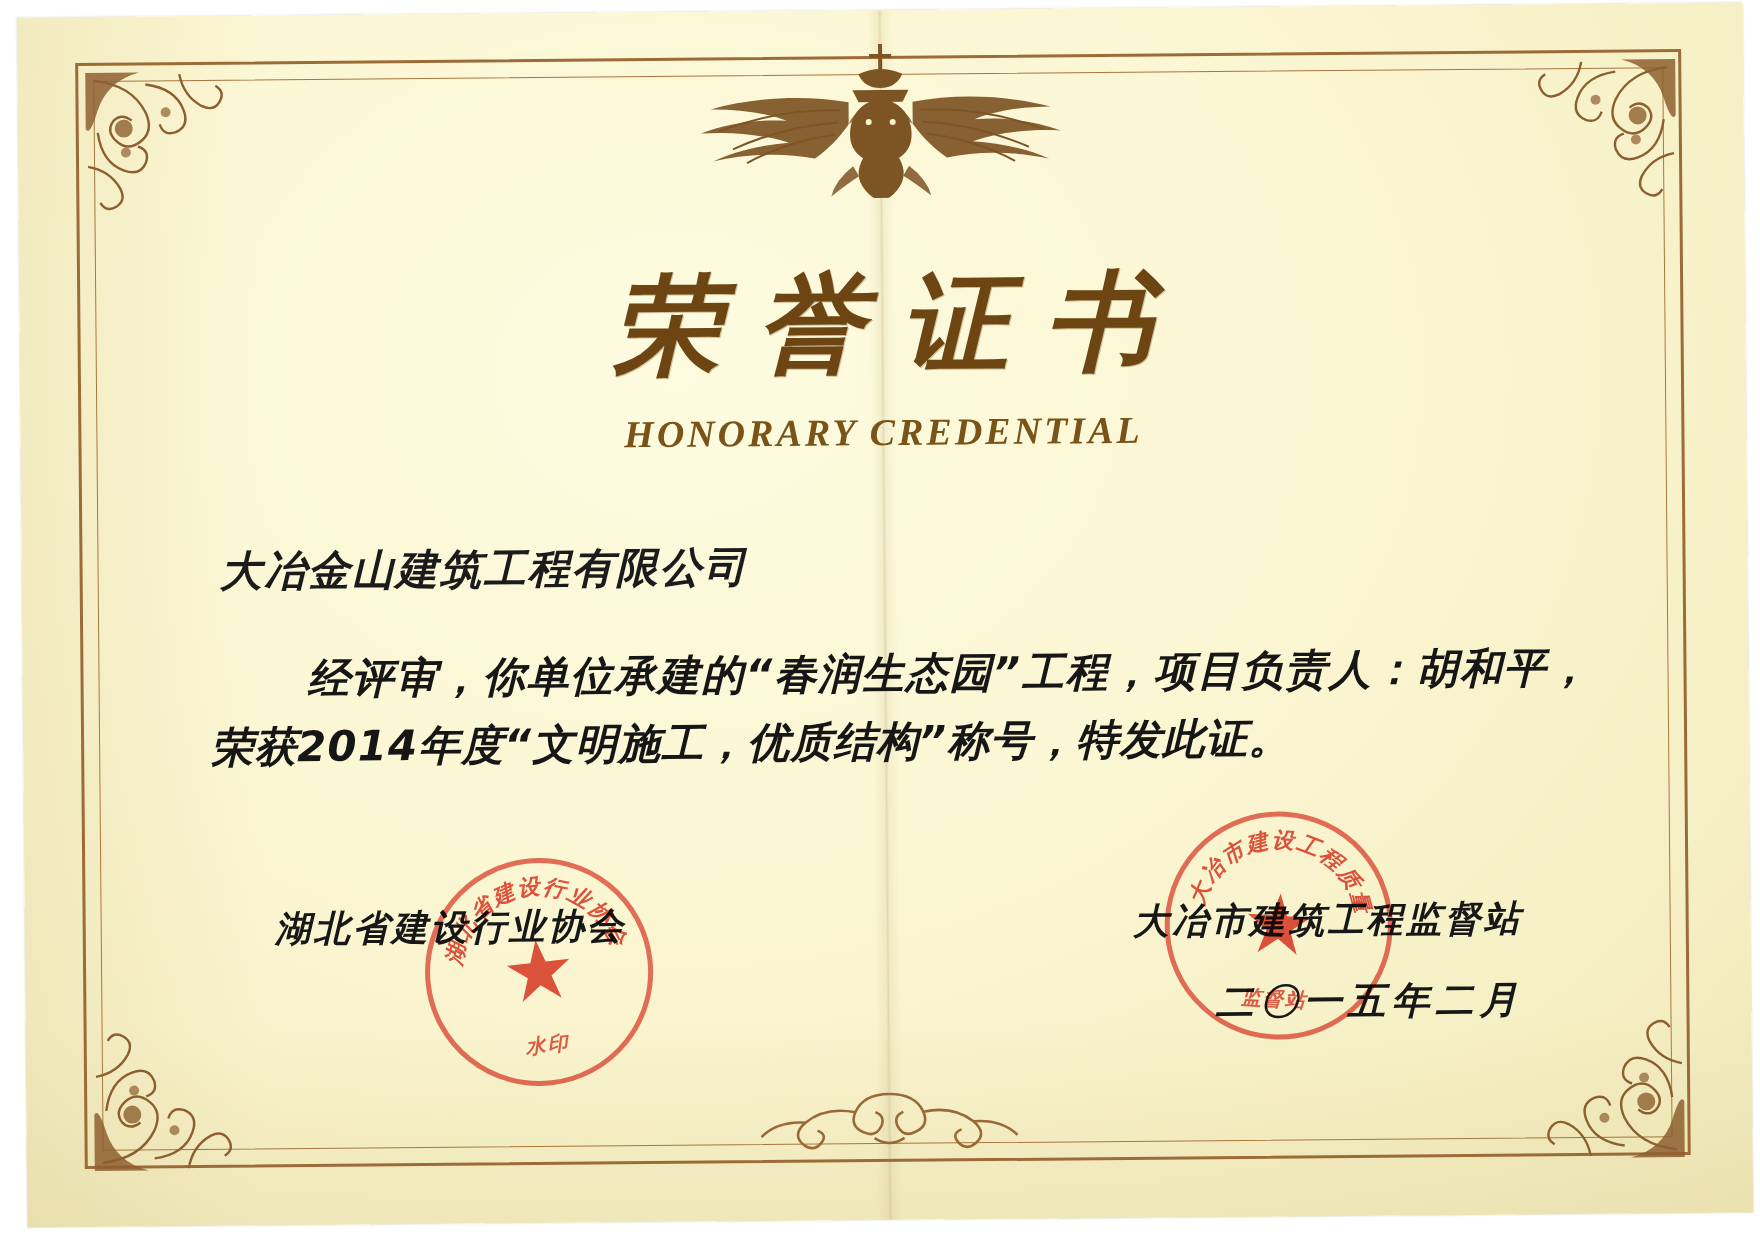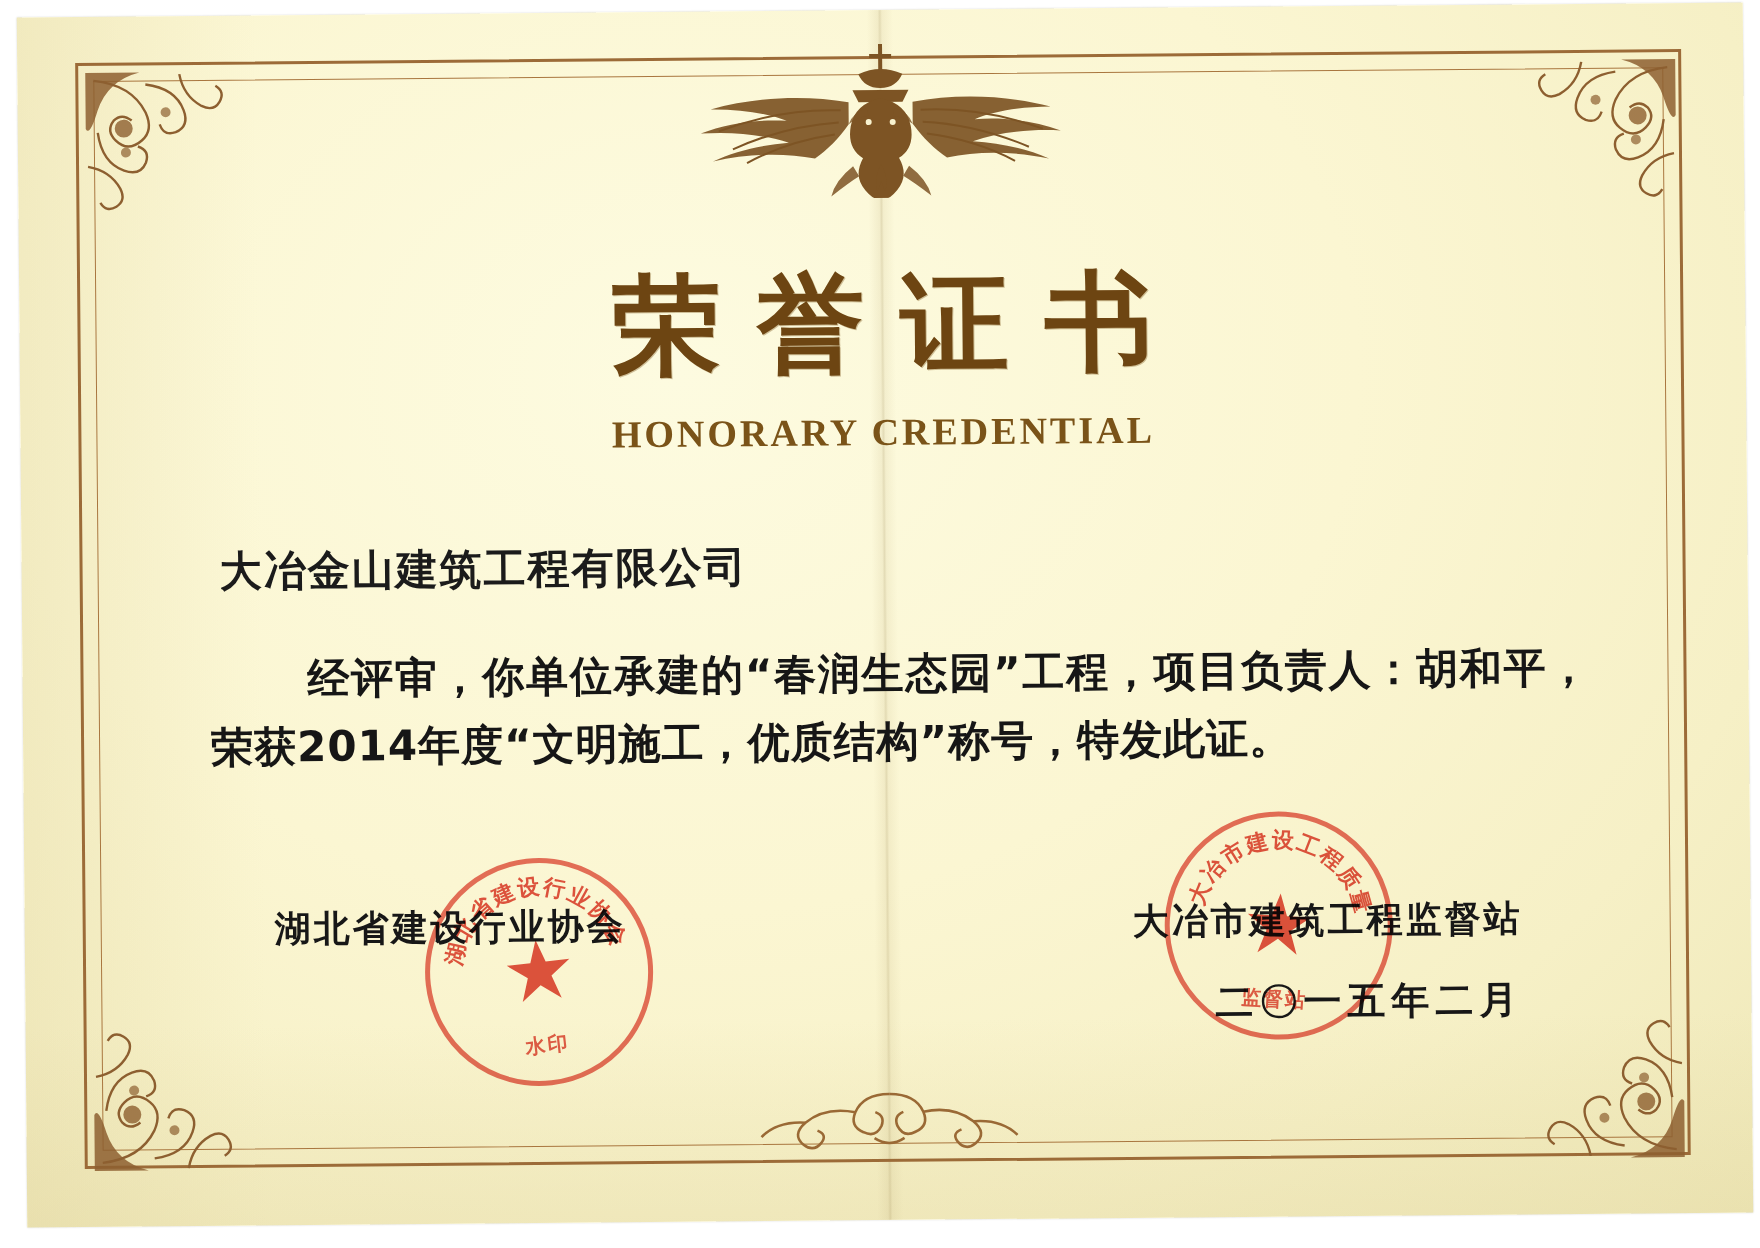--- a/index.html
+++ b/index.html
@@ -15,20 +15,21 @@
     font-family: "Liberation Sans", sans-serif;
   }
 
   
   #scan {
     position: absolute;
     left: 0; top: 0;
     width: 1760px;
     height: 1248px;
     background: #ffffff;
+    font-style: italic;
   }
 
   
   #paper {
     position: absolute;
     left: 22px;
     top: 10px;
     width: 1726px;
     height: 1210px;
     background:

